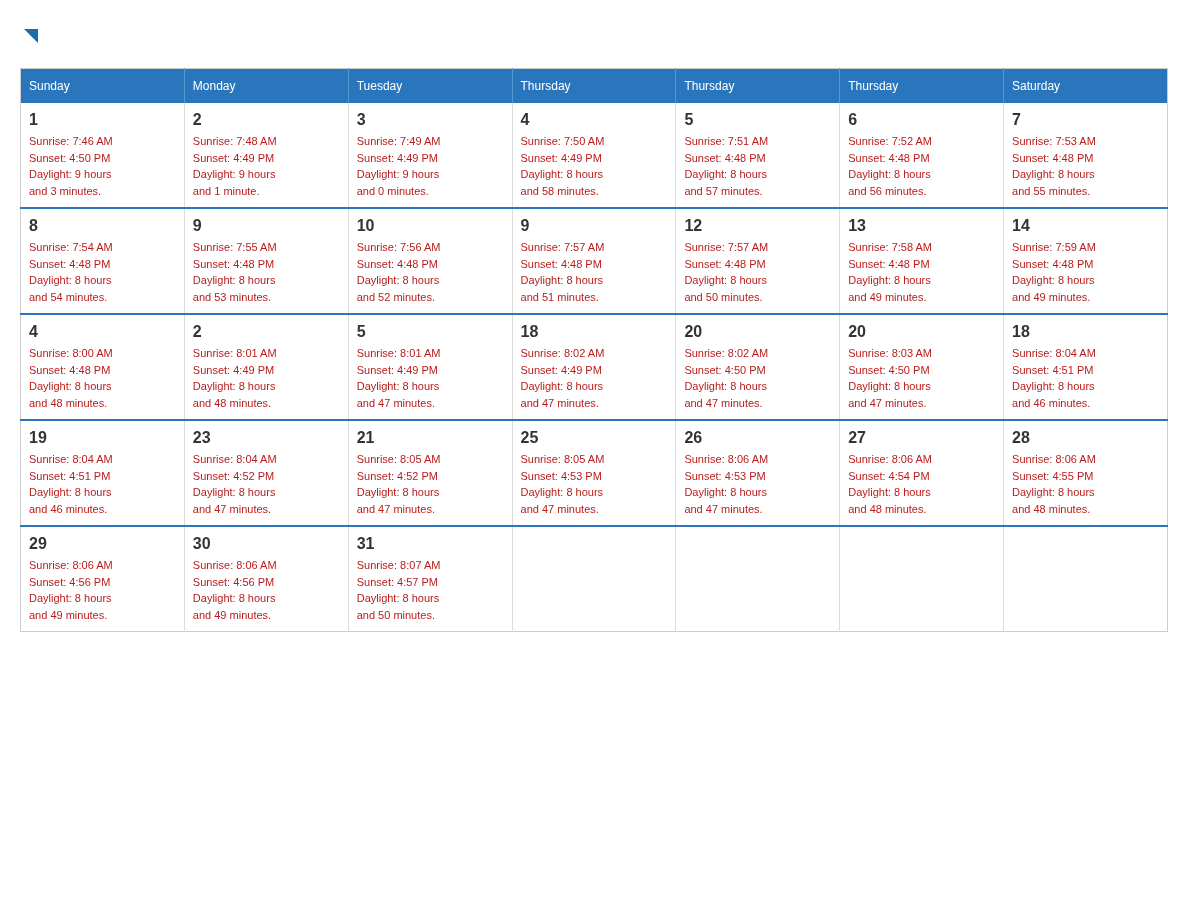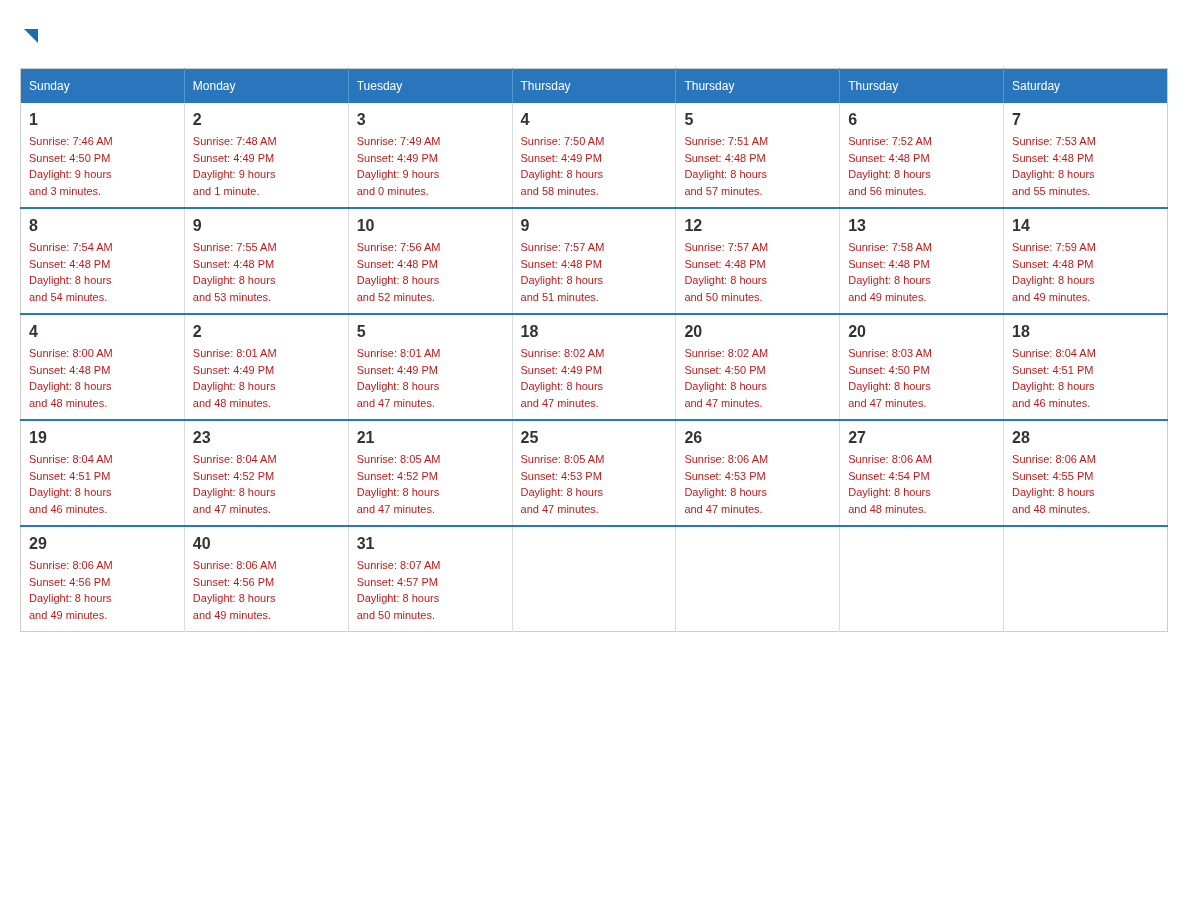--- a/index.html
+++ b/index.html
@@ -249,21 +249,21 @@
         <span class="day-number">28</span>
         <div class="day-info">Sunrise: 8:06 AM<br>Sunset: 4:55 PM<br>Daylight: 8 hours<br> and 48 minutes.</div>
       </td>
       </tr>
       <tr>
         <td>
         <span class="day-number">29</span>
         <div class="day-info">Sunrise: 8:06 AM<br>Sunset: 4:56 PM<br>Daylight: 8 hours<br> and 49 minutes.</div>
       </td>
         <td>
-        <span class="day-number">40</span>
+        <span class="day-number">30</span>
         <div class="day-info">Sunrise: 8:06 AM<br>Sunset: 4:56 PM<br>Daylight: 8 hours<br> and 49 minutes.</div>
       </td>
         <td>
         <span class="day-number">31</span>
         <div class="day-info">Sunrise: 8:07 AM<br>Sunset: 4:57 PM<br>Daylight: 8 hours<br> and 50 minutes.</div>
       </td>
         <td class="empty-cell"></td>
         <td class="empty-cell"></td>
         <td class="empty-cell"></td>
         <td class="empty-cell"></td>

